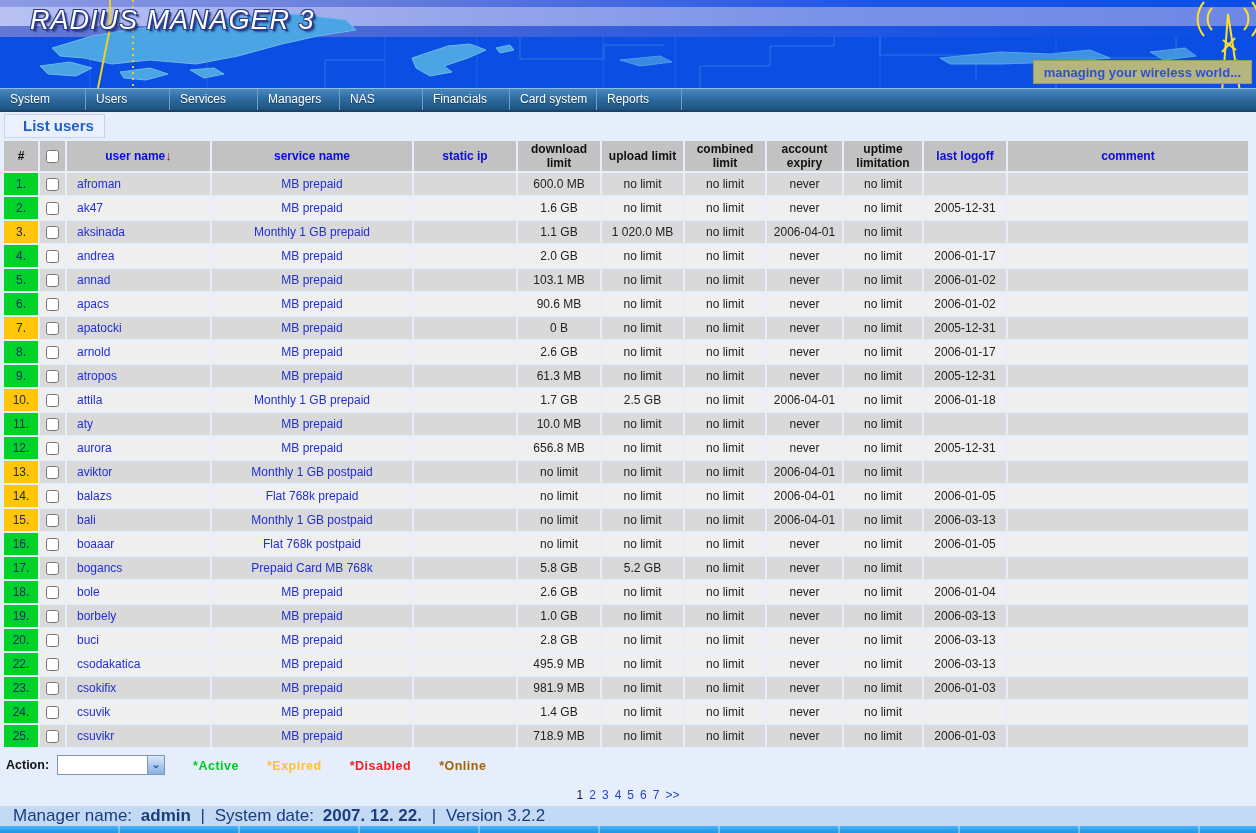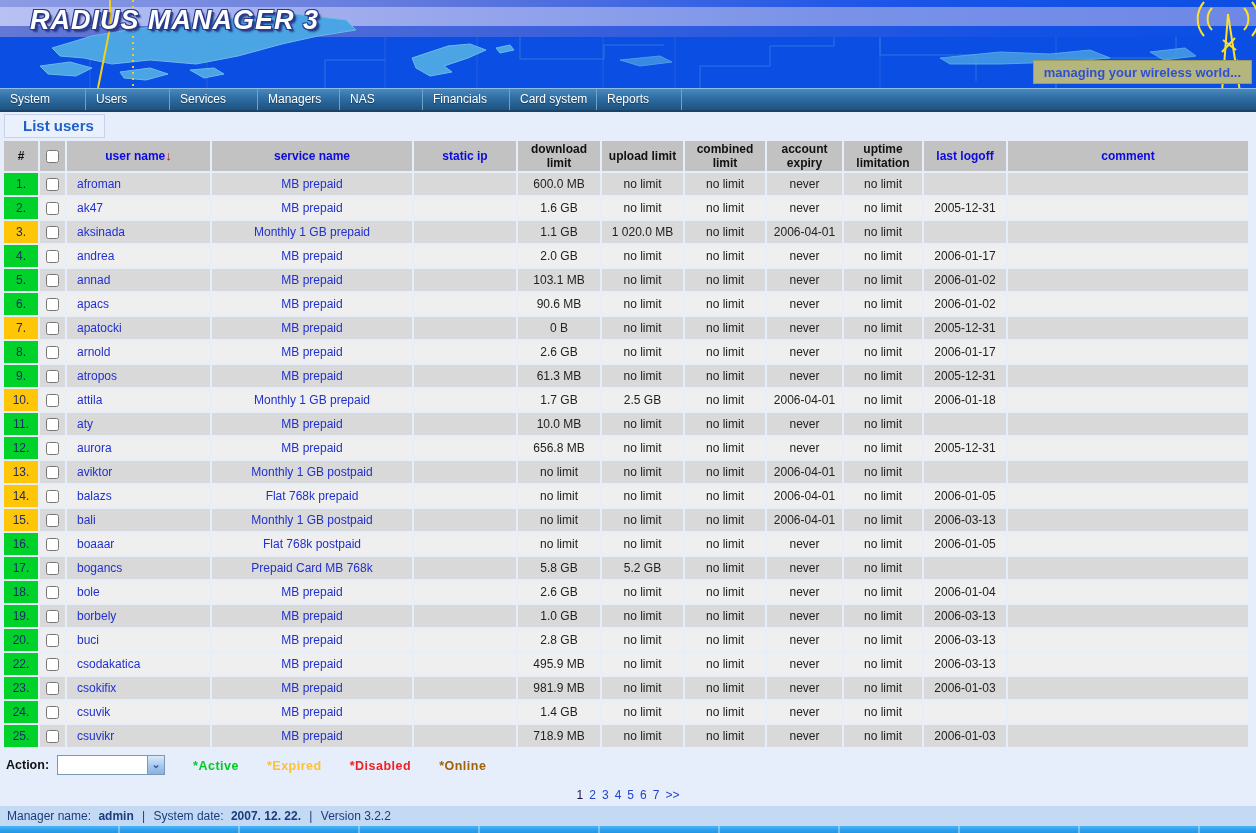--- a/index.html
+++ b/index.html
@@ -10,21 +10,21 @@
   
   .banner { position:absolute; top:0; left:0; width:1256px; height:88px; background:#0b4ee4; overflow:hidden; }
   .strip1 { position:absolute; top:0; left:0; width:100%; height:7px;
             background:linear-gradient(90deg,#8d9ce4 0%,#5f77dc 35%,#1c55e8 70%,#0b4ee4 100%); }
   .band   { position:absolute; top:7px; left:0; width:100%; height:19px;
             background:linear-gradient(90deg,#b8c1f2 0%,#98a7ec 35%,#7a93e8 65%,#6d87e6 100%); }
   .band2  { position:absolute; top:26px; left:0; width:100%; height:11px;
             background:linear-gradient(90deg,#6478d4 0%,#3a60dc 45%,#1552e4 80%,#0b4ee4 100%); }
   .map-svg { position:absolute; top:0; left:0; width:1256px; height:88px; }
   .logo { position:absolute; top:5px; left:30px; z-index:5;
-          font-size:27px; font-weight:bold; font-style:italic; letter-spacing:1px; color:#ffffff;
+          font-size:27px; font-weight:normal; font-style:italic; letter-spacing:1px; color:#ffffff;
           text-shadow:-1px -1px 0 #2a3a8c, 1px -1px 0 #2a3a8c, -1px 1px 0 #2a3a8c,
                        2px 2px 0 #2a3a8c, 3px 3px 2px rgba(10,20,80,0.6); }
   .tagline { position:absolute; top:60px; right:4px; z-index:4; height:24px; line-height:23px;
              padding:0 10px; background:#b5b67e; border:1px solid #9b9c62;
              color:#2f4fd4; font-size:13px; font-weight:bold; }
 
   
   .menubar { position:absolute; top:88px; left:0; width:1256px; height:22px;
              background:linear-gradient(180deg,#4a88bd 0%,#2e6da3 45%,#1d527e 100%);
              border-top:1px solid #8fc0e4; }
@@ -72,22 +72,22 @@
   .legend { margin-left:28px; }
   .legend-item { font-size:12.5px; font-weight:bold; margin-right:28px; letter-spacing:0.5px; }
 
   
   .pagination { width:1256px; text-align:center; margin-top:9px; font-size:12px; }
   .page-current { color:#15153f; margin:0 3px; }
   .page-link { color:#2244d0; margin:0 3px; cursor:pointer; }
 
   
   .statusbar { position:absolute; top:806px; left:0; width:1256px; height:20px;
-               background:#c3d9f4; line-height:20px; padding-left:7px;
-               font-size:12px; color:#1b3d7d; }
+               background:#c3d9f4; line-height:20px; padding-left:13px;
+               font-size:17px; color:#1b3d7d; }
   .statusbar b { font-weight:bold; }
   .statusbar .sep { margin:0 5px; }
   .bottom-strip { position:absolute; top:826px; left:0; width:1256px; height:7px;
                   background:linear-gradient(180deg,#4db4f4 0%,#2aa0ee 60%,#1e96e8 100%); }
   .bottom-strip .segs { width:100%; height:100%;
       background:repeating-linear-gradient(90deg, transparent 0 118px, rgba(255,255,255,0.35) 118px 120px); }
 </style>
 </head>
 <body>
 

